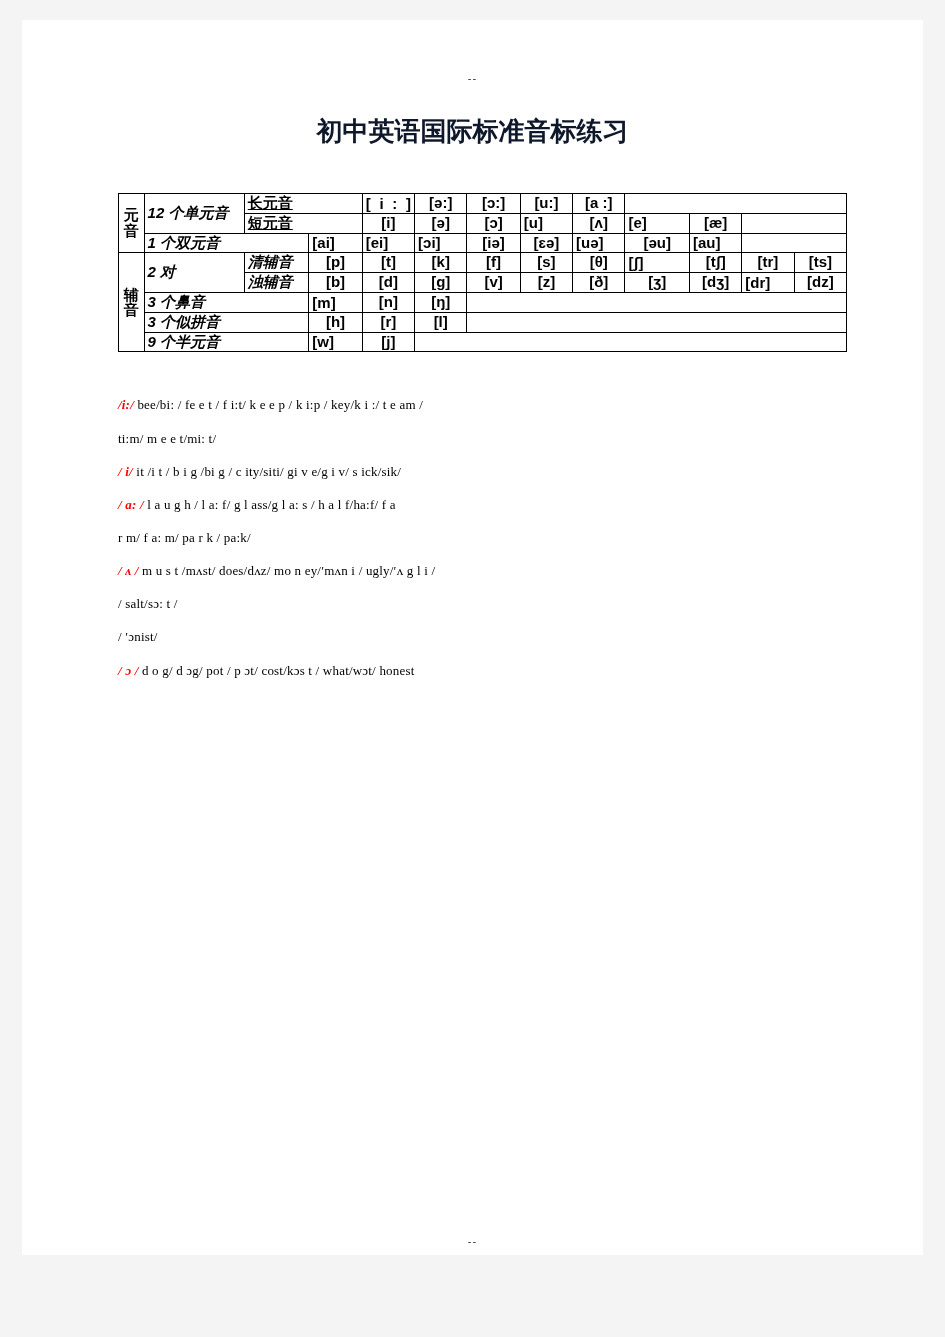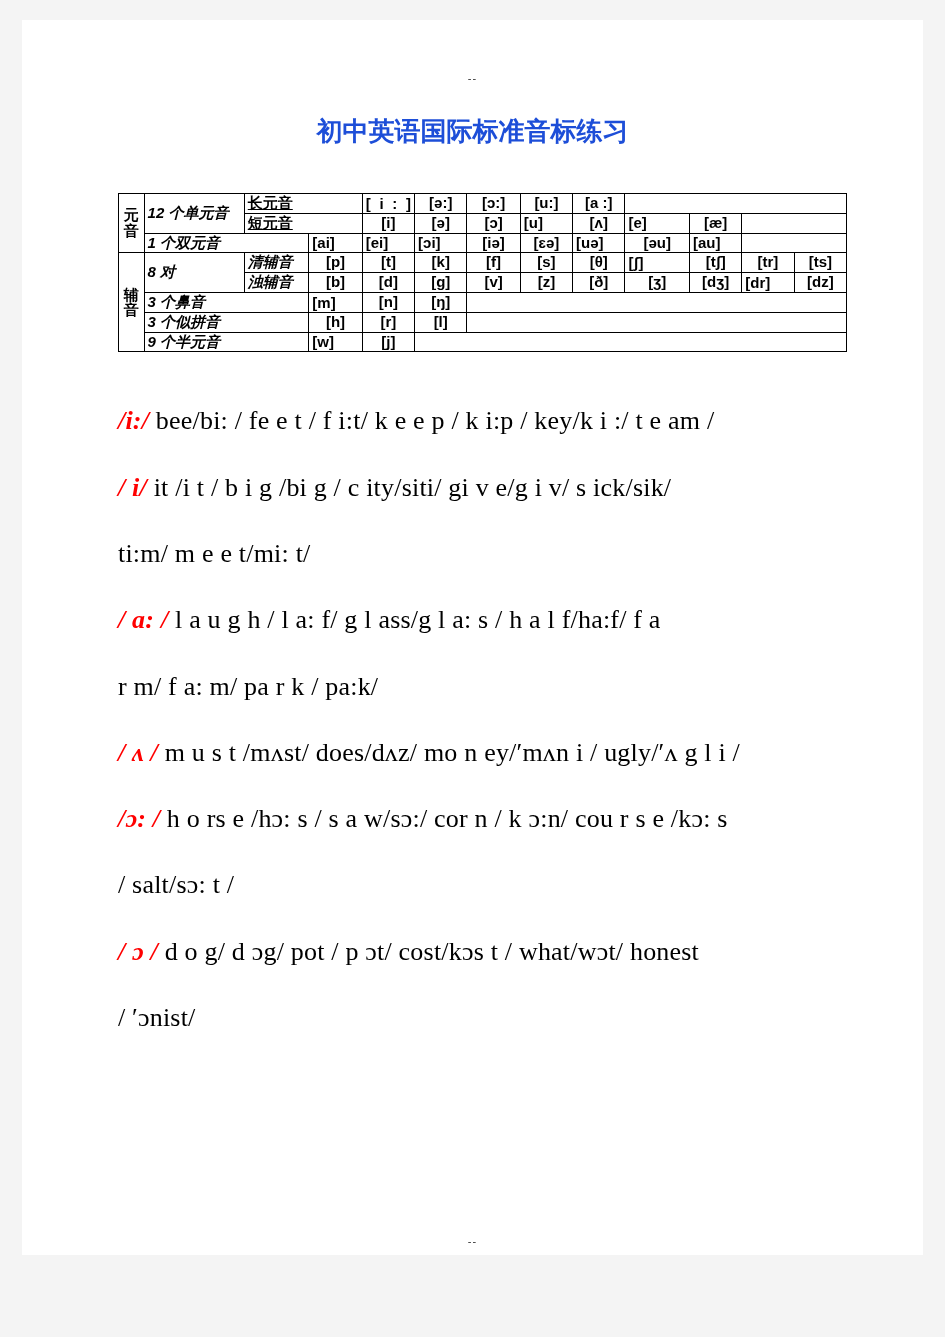--- a/index.html
+++ b/index.html
@@ -28,21 +28,21 @@
     letter-spacing: 1px;
     font-family: "Liberation Sans", sans-serif;
   }
   .dash-top { margin-top: 52px; }
   .dash-bottom { position: absolute; left: 0; top: 1215px; width: 100%; }
 
   .doc-title {
     text-align: center;
     font-size: 26px;
     font-weight: bold;
-    color: #1d4ed8;
+    color: #0f172a;
     margin-top: 30px;
     font-family: "Liberation Serif", "DejaVu Serif", serif;
   }
 
   
   .phon-table-wrap {
     margin-top: 44px;
     margin-left: 96px;
   }
   table.phon {
@@ -114,21 +114,21 @@
     line-height: 1.05;
   }
 
   
   .practice {
     margin-top: 36px;
     margin-left: 96px;
     margin-right: 60px;
   }
   .pline {
-    font-size: 26px;
+    font-size: 13px;
     color: #000;
     line-height: 2.55;
     font-family: "Liberation Serif", "DejaVu Serif", serif;
     letter-spacing: 0.2px;
   }
   .sym-red {
     color: #ff0000;
     font-weight: bold;
     font-style: italic;
   }
@@ -216,21 +216,21 @@
               <span class="wrapsym">[au]</span>
             </td>
         <td class="blank" colspan="2"></td>
       </tr>
 
       <tr>
         <td class="vlabel" rowspan="5">
           <span>辅</span>
           <span>音</span>
         </td>
-        <td class="grp" rowspan="2">8 对</td>
+        <td class="grp" rowspan="2">2 对</td>
         <td class="sub">清辅音</td>
         <td class="sym">[p]</td>
         <td class="sym">[t]</td>
         <td class="sym">[k]</td>
         <td class="sym">[f]</td>
         <td class="sym">[s]</td>
         <td class="sym">[θ]</td>
         <td class="sym-wrap">
               <span class="wrapsym">[ʃ]</span>
             </td>
@@ -284,52 +284,48 @@
     </tbody>
       </table>
   </div>
 
   <div class="practice">
     <div class="pline">
       <span class="sym-red">/i:/</span>
       <span class="pbody">bee/bi: /   fe e t / f i:t/   k e e p / k i:p /      key/k i :/   t e am /</span>
     </div>
     <div class="pline">
+      <span class="sym-red"></span>
+      <span class="pbody">ti:m/    m e e t/mi:  t/</span>
+    </div>
+    <div class="pline">
       <span class="sym-red">/ i/</span>
       <span class="pbody">it /i t  /    b i  g /bi g /   c ity/siti/   gi v e/g i  v/    s ick/sik/</span>
     </div>
     <div class="pline">
-      <span class="sym-red"></span>
-      <span class="pbody">ti:m/    m e e t/mi:  t/</span>
-    </div>
-    <div class="pline">
       <span class="sym-red">/ a: /</span>
       <span class="pbody">l a u g h /  l a: f/    g l ass/g l a: s /      h a l f/ha:f/      f a</span>
     </div>
     <div class="pline">
       <span class="sym-red"></span>
       <span class="pbody">r m/ f a:  m/    pa r k / pa:k/</span>
     </div>
     <div class="pline">
       <span class="sym-red">/ ʌ /</span>
       <span class="pbody">m u s t /mʌst/    does/dʌz/    mo n ey/′mʌn i /        ugly/′ʌ g l i /</span>
     </div>
     <div class="pline">
-      <span class="sym-red">/ɔ: /</span>
-      <span class="pbody">h o rs e /hɔ:   s /   s a w/sɔ:/     cor n / k ɔ:n/   cou r  s  e /kɔ: s</span>
-    </div>
-    <div class="pline">
       <span class="sym-red"></span>
       <span class="pbody">/     salt/sɔ: t /</span>
     </div>
     <div class="pline">
+      <span class="sym-red"></span>
+      <span class="pbody">/ ′ɔnist/</span>
+    </div>
+    <div class="pline">
       <span class="sym-red">/ ɔ  /</span>
       <span class="pbody">d  o g/ d ɔg/     pot /  p ɔt/     cost/kɔs t /   what/wɔt/      honest</span>
     </div>
-    <div class="pline">
-      <span class="sym-red"></span>
-      <span class="pbody">/ ′ɔnist/</span>
-    </div>
   </div>
 
   <div class="dash-mark dash-bottom">--</div>
 
 </div>
 
 </body></html>

